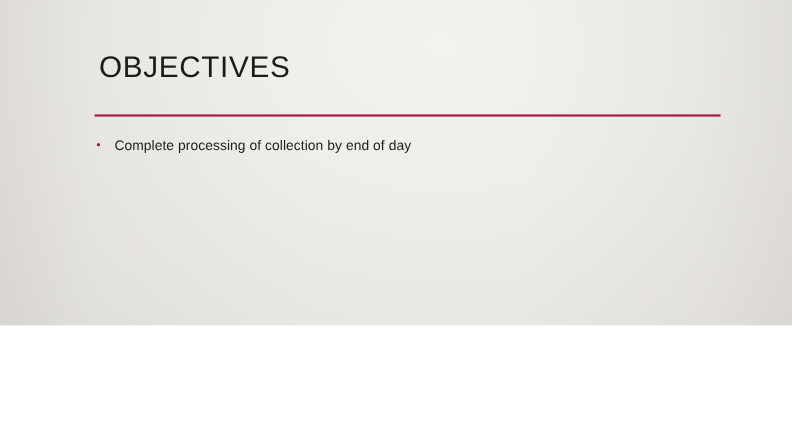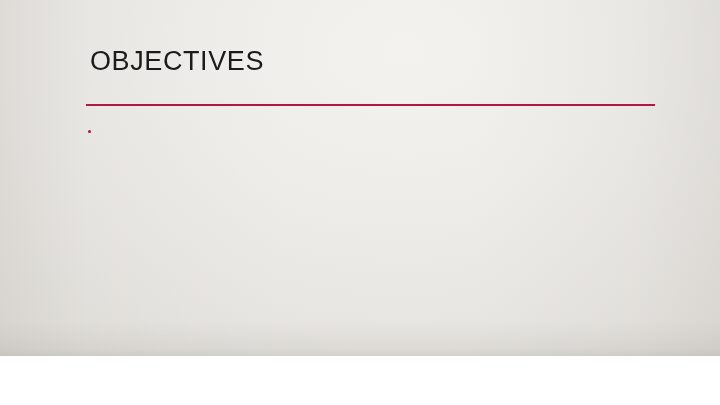--- a/index.html
+++ b/index.html
@@ -7,21 +7,21 @@
     padding: 0;
     background: #ffffff;
   }
   body {
     font-family: "Liberation Sans", sans-serif;
   }
 
   #slide {
     position: relative;
     width: 720px;
-    height: 356px;
+    height: 296px;
     overflow: hidden;
     background:
       radial-gradient(ellipse 760px 520px at 56% 14%,
         #f3f2ef 0%,
         #eeedea 28%,
         #e8e6e2 52%,
         #e0ded9 74%,
         #d8d6d1 100%);
   }
 
@@ -207,20 +207,21 @@
   <div id="wall-floor-shadow"></div>
 
   <div id="title">OBJECTIVES</div>
 
   <div id="divider"></div>
 
   <div id="body">
 
     <div class="bullet-row">
       <span class="bullet-dot"></span>
+      <span>Complete processing of collection by end of day</span>
     </div>
 
 
   </div>
 
   <div id="floor">
     <div id="floor-edge"></div>
     <div id="floor-planks"></div>
     <div id="floor-tone"></div>
     <div id="floor-grain"></div>

